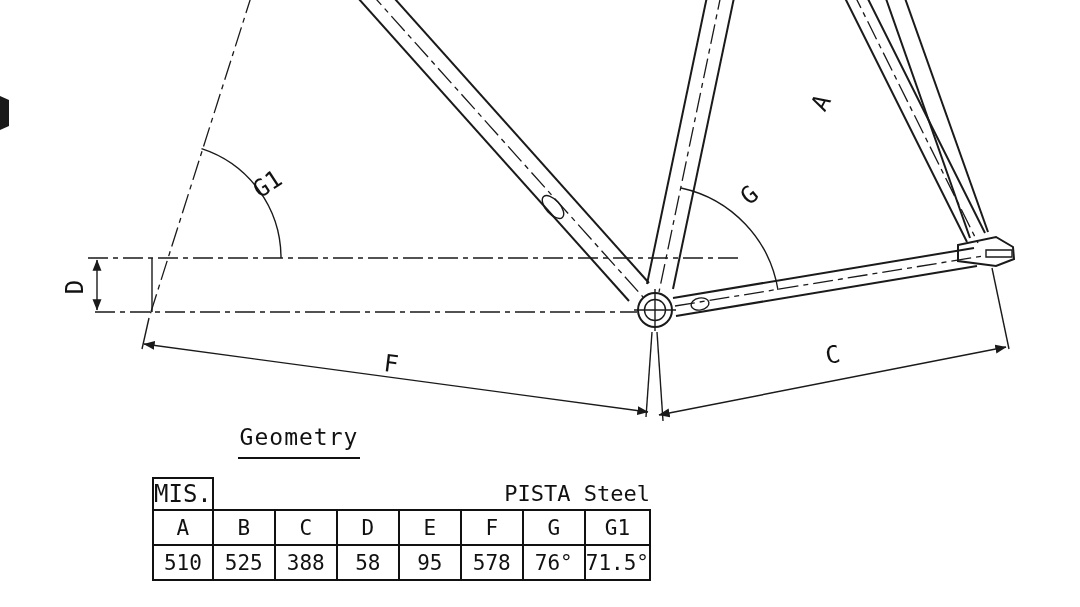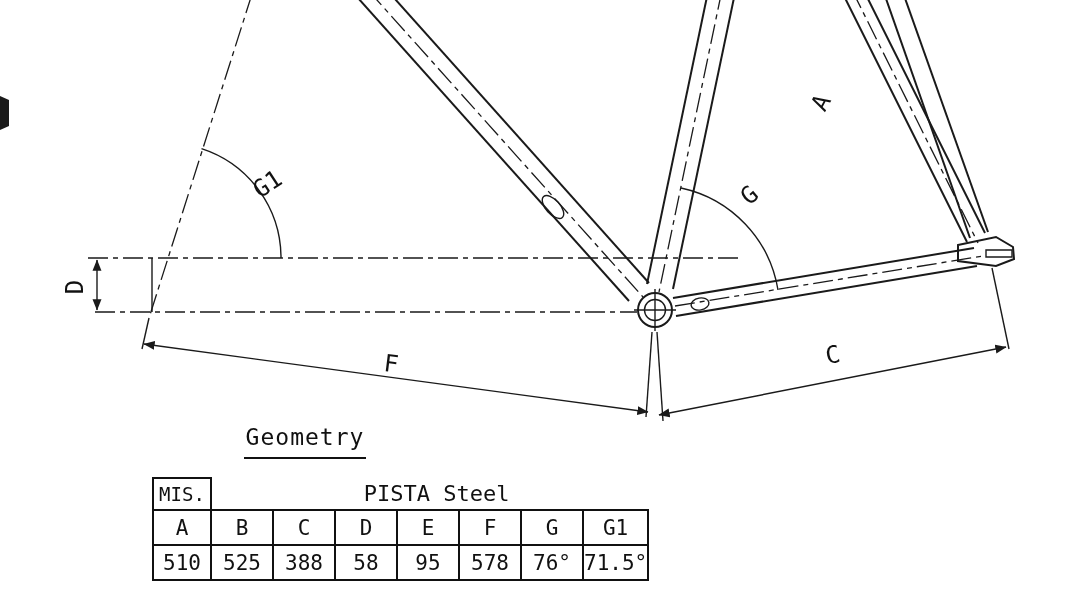--- a/index.html
+++ b/index.html
@@ -5,29 +5,29 @@
   html,body{margin:0;padding:0;background:#ffffff;}
   body{width:1080px;height:607px;overflow:hidden;
        font-family:"DejaVu Sans Mono","Liberation Mono",monospace;color:#111;}
   .stage{position:relative;width:1080px;height:607px;background:#fff;}
   svg.drawing{position:absolute;left:0;top:0;}
   .tube{stroke:#1a1a1a;stroke-width:2;fill:none;}
   .thin{stroke:#1a1a1a;stroke-width:1.4;fill:none;}
   .cl{stroke:#1a1a1a;stroke-width:1.3;fill:none;stroke-dasharray:20 5 5 5;}
   .dim{stroke:#1a1a1a;stroke-width:1.4;fill:none;}
   text.dlabel{font-size:24px;fill:#111;font-family:"DejaVu Sans Mono","Liberation Mono",monospace;}
-  .geo-title{position:absolute;left:244px;top:424px;width:122px;text-align:center;
+  .geo-title{position:absolute;left:238px;top:424px;width:122px;text-align:center;
              font-size:23px;letter-spacing:1px;padding-bottom:7px;border-bottom:2px solid #111;}
   .geo-table{position:absolute;left:152px;top:477px;border-collapse:collapse;
              table-layout:fixed;font-size:21px;color:#111;}
   .geo-table td{border:2px solid #111;text-align:center;padding:0;height:33px;
                 font-weight:normal;white-space:nowrap;}
   .geo-table .row-model td{height:30px;}
-  .geo-table .mis-cell{font-size:19px;}
-  .geo-table .model-cell{border:none;text-align:center;padding-left:13px;font-size:22px;}
+  .geo-table .mis-cell{font-size:24px;}
+  .geo-table .model-cell{border:none;text-align:right;padding-left:13px;font-size:22px;}
 </style>
 </head>
 <body>
 
 <div class="stage">
 
   <svg class="drawing" width="1080" height="607" viewBox="0 0 1080 607">
     <defs>
       <marker id="arr" viewBox="0 0 10 10" refX="9.5" refY="5" markerWidth="8" markerHeight="8" orient="auto-start-reverse">
         <path d="M0,1 L10,5 L0,9 Z" fill="#1a1a1a"></path>

